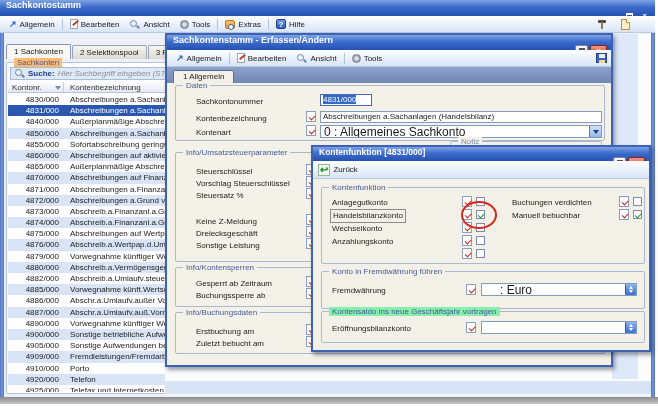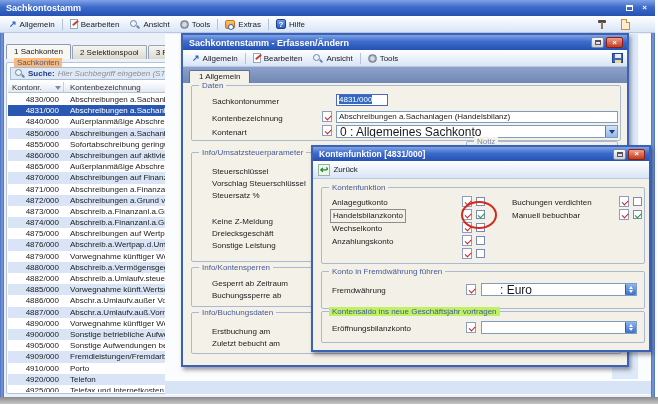--- a/index.html
+++ b/index.html
@@ -3,22 +3,22 @@
 <meta charset="utf-8">
 <style>
   * { margin:0; padding:0; box-sizing:border-box; }
   html,body { background:#fff; }
   body { font-family:"Liberation Sans", sans-serif; font-size:8px; color:#1a1a1a; }
   .screen { position:relative; width:658px; height:406px; overflow:hidden; background:#fff; }
 
   
   .titlebar { position:absolute; left:0; top:0; right:0; height:15px;
     background:linear-gradient(180deg,#7fa3e6 0%,#3d6bcb 45%,#2552b2 100%);
-    color:#fff; font-weight:bold; font-size:9px; display:flex; align-items:center;
-    padding:0 4px 0 6px; white-space:nowrap; }
+    color:#fff; font-weight:bold; font-size:9px; display:flex; align-items:flex-start;
+    padding:0 4px 0 6px; white-space:nowrap;flex-direction:column; }
   .tb-btns { margin-left:auto; display:flex; gap:2px; align-items:center; }
   .wbtn { width:13px; height:11px; display:flex; align-items:center; justify-content:center;
     font-size:8px; line-height:1; cursor:default; }
   .wbtn.flat { color:#fff; }
   .wbtn.flat .restore-glyph { width:7px; height:6px; border:1px solid #fff; border-top-width:2px; display:block; }
   .wbtn.silver { background:linear-gradient(#fafafa,#c8cfda); border:1px solid #7d8698; border-radius:2px; color:#444; }
   .wbtn.silver .restore-glyph { width:6px; height:5px; border:1px solid #555; border-top-width:2px; display:block; }
   .wbtn.red { background:linear-gradient(#f09d8c,#c23a20); border:1px solid #8c1f0e; border-radius:2px; color:#fff; font-weight:bold; width:17px; }
   .menubar { position:absolute; left:0; right:0; height:17px;
     background:linear-gradient(180deg,#feffff,#d8e4f6); border-bottom:1px solid #b9c9e2;
@@ -116,21 +116,21 @@
   .tbody { position:absolute; left:1px; right:1px; top:31px; bottom:1px; overflow:hidden; }
   .trow { display:flex; height:11.2px; line-height:11px; white-space:nowrap; }
   .trow:nth-of-type(even) { background:#d9e5f6; }
   .trow:nth-of-type(odd) { background:#fff; }
   .trow.selected { background:#2a57b0; color:#fff; }
   .td-nr { width:56px; text-align:right; padding-right:5px; flex:none; }
   .td-name { padding-left:6px; overflow:hidden; }
 
   
   .edit-window { position:absolute; left:165px; top:33px; width:448px; height:334px;
-    background:#f4f2e8; border:2px solid #3b62b5; box-shadow:2px 3px 4px rgba(40,40,60,.45);margin-left:16px; }
+    background:#f4f2e8; border:2px solid #3b62b5; box-shadow:2px 3px 4px rgba(40,40,60,.45); }
   .edit-window .titlebar { height:15px; }
   .edit-window .menubar { top:15px; }
   .tabstrip { position:absolute; left:0; right:0; top:32px; height:16px;
     background:linear-gradient(180deg,#8ca2c9,#7288b5); }
   .tabstrip .tab1 { position:absolute; left:6px; bottom:0; height:13px; padding:0 9px; line-height:12px;
     background:#f4f2e8; border:1px solid #5a6f9e; border-bottom:none; border-radius:2px 2px 0 0; font-size:8px; }
   .frow { position:relative; height:12px; line-height:11px; white-space:nowrap; }
   .flabel { position:absolute; left:20px; top:1px; }
   .ust-rows .frow:nth-of-type(4) { margin-top:14px; }
 
@@ -533,21 +533,21 @@
         <span class="klabel">Fremdwährung</span>
         <span class="chkbtn" style="left:144px; top:0"></span>
         <span class="combo" style="left:159px; top:-1px; width:156px">
           <span class="val">: Euro</span>
           <span class="spinbtn"></span>
         </span>
       </div>
     </div>
 
     <div class="group" style="left:8px; top:164px; width:324px; height:32px; background:#f3f1e7">
-      <span class="glabel" style="background:#bef264">Kontensaldo ins neue Geschäftsjahr vortragen</span>
+      <span class="glabel" style="background:#86efac">Kontensaldo ins neue Geschäftsjahr vortragen</span>
       <div class="krow" style="margin-top:10px">
         <span class="klabel">Eröffnungsbilanzkonto</span>
         <span class="chkbtn" style="left:144px; top:0"></span>
         <span class="combo" style="left:159px; top:-1px; width:156px">
           <span class="val"></span>
           <span class="spinbtn"></span>
         </span>
       </div>
     </div>
   </div>

